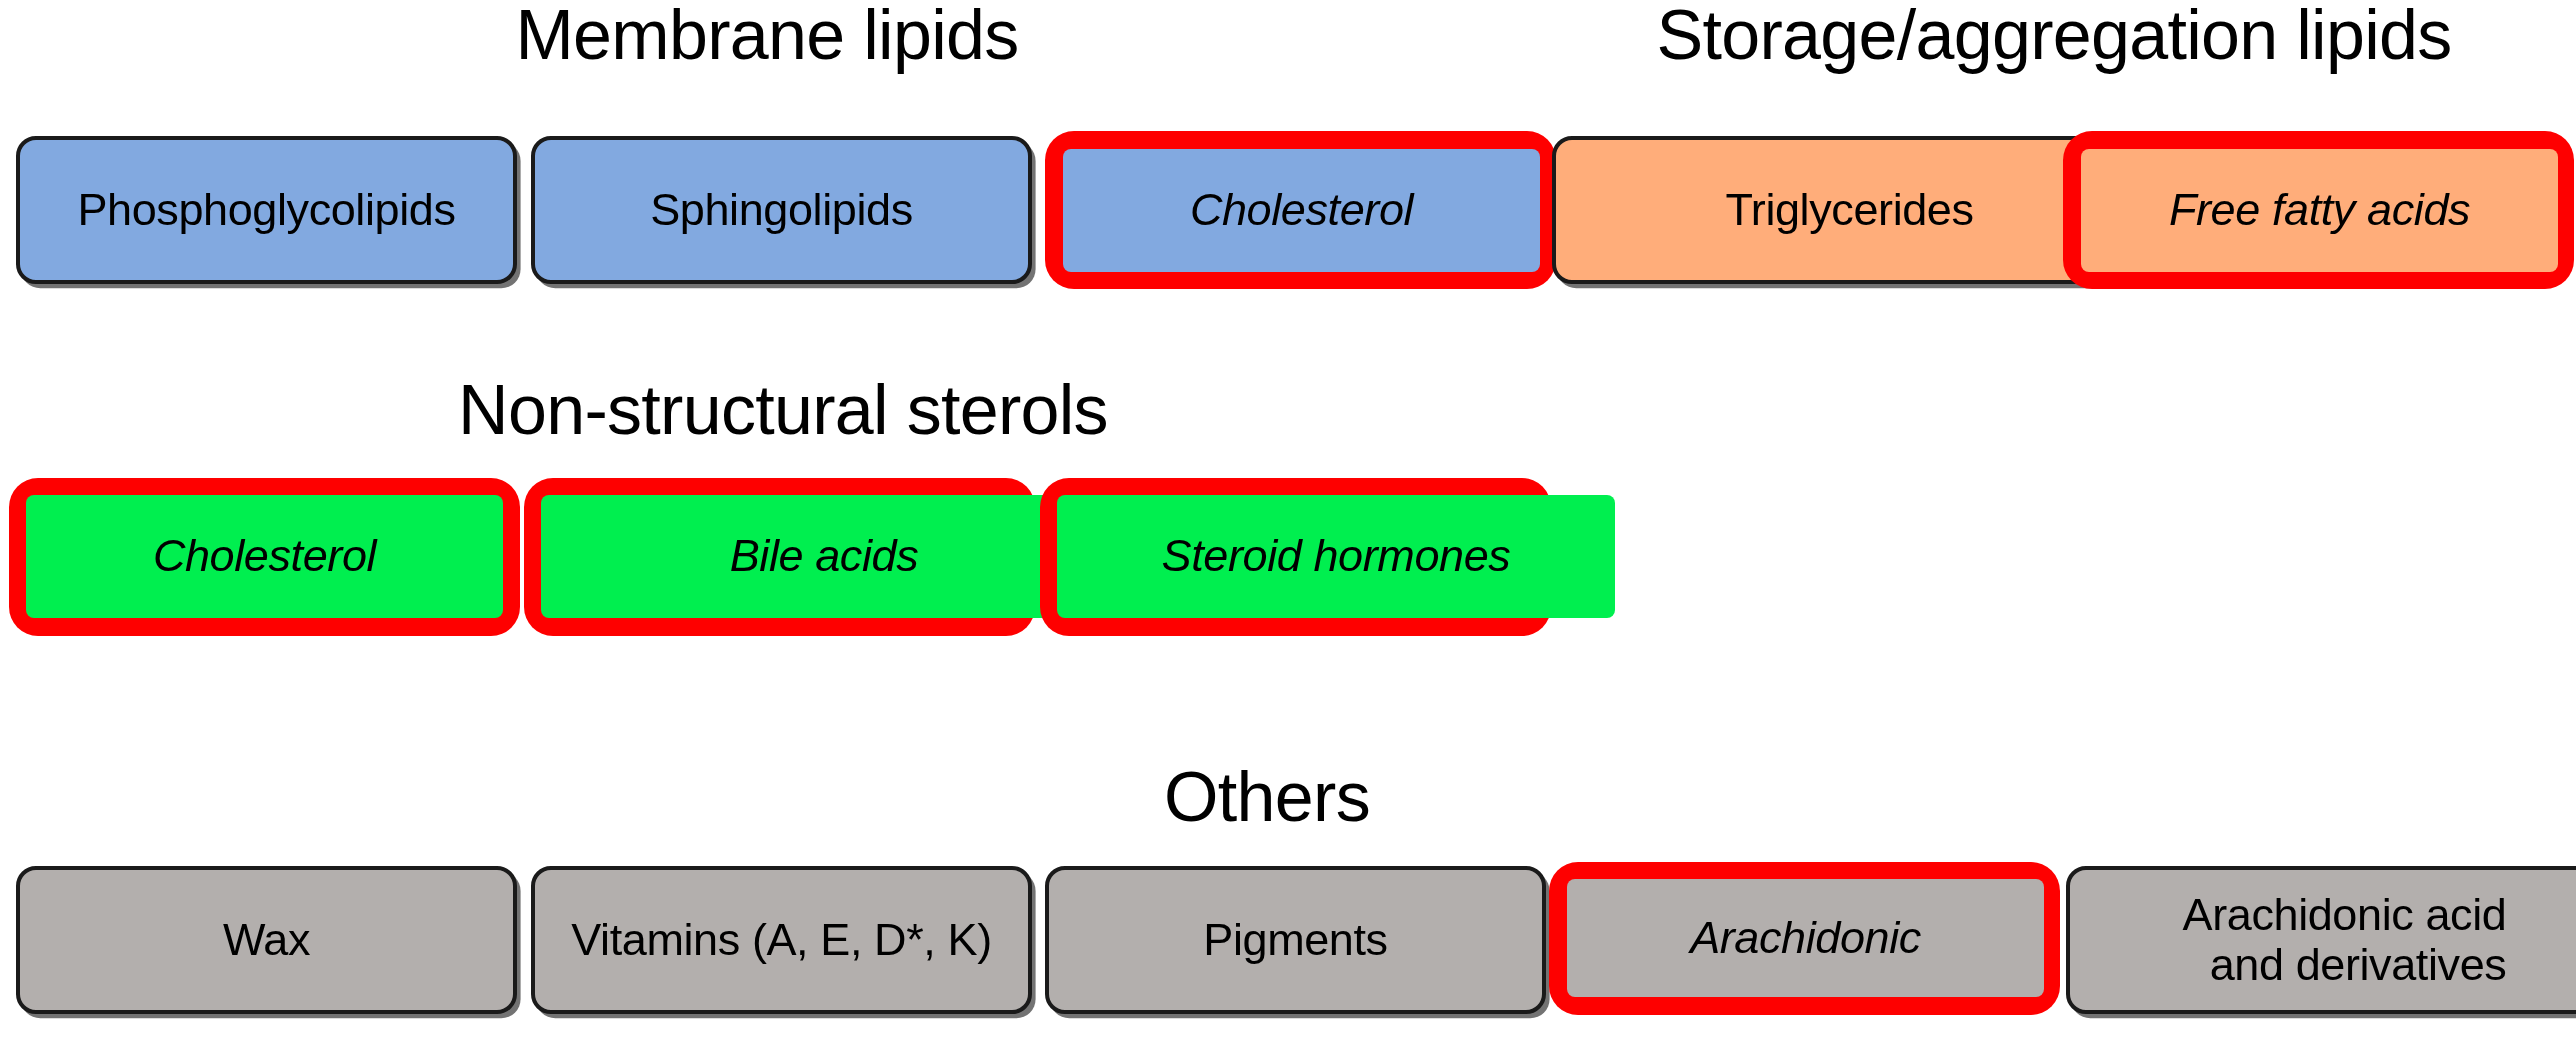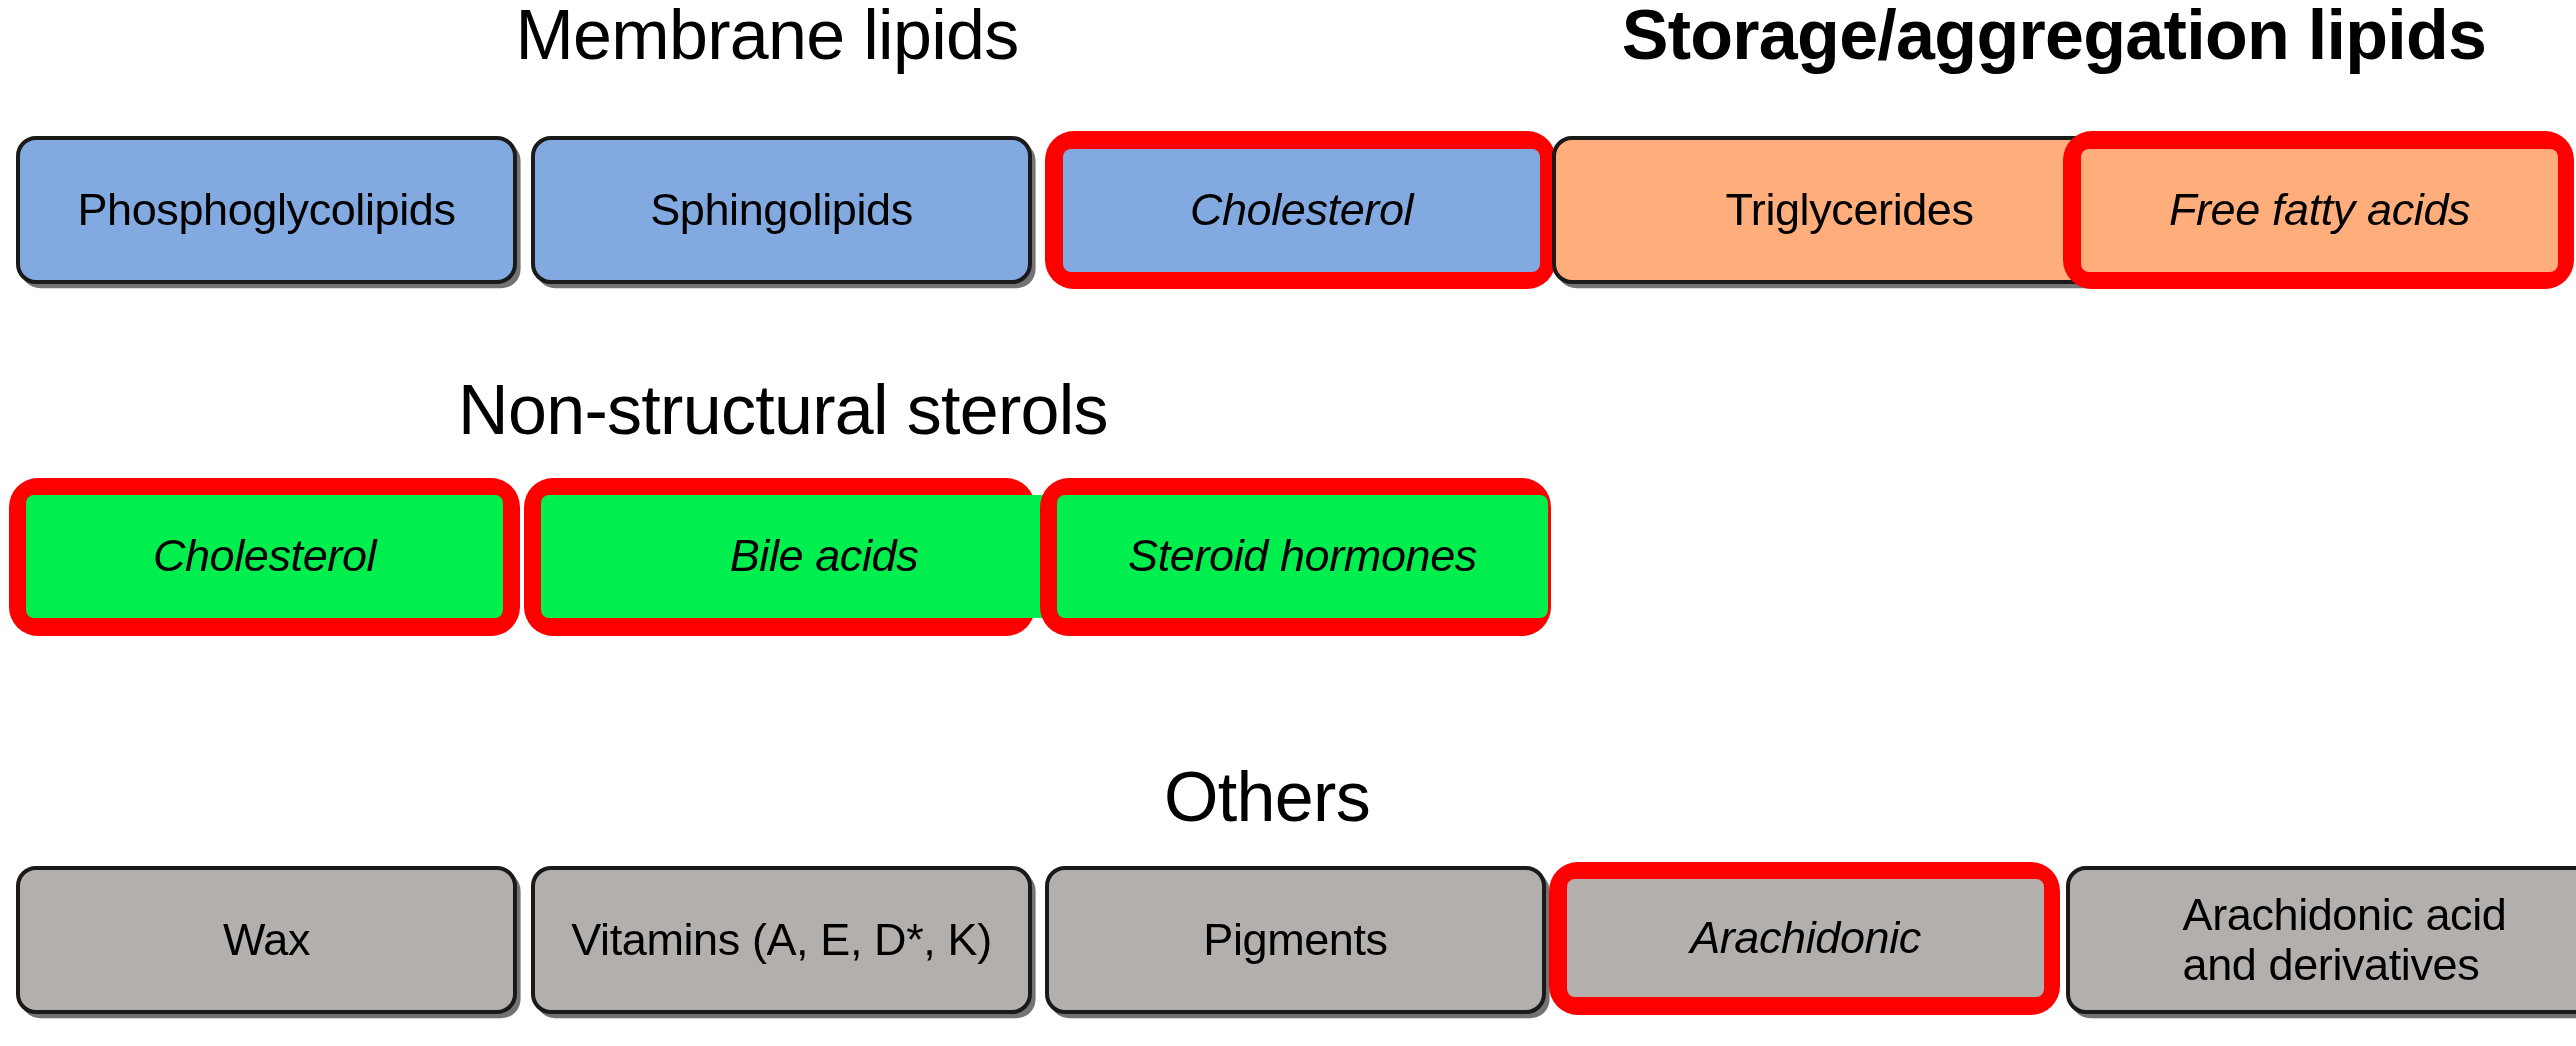--- a/index.html
+++ b/index.html
@@ -33,21 +33,21 @@
   }
 
   
   .node {
     position: absolute;
     box-sizing: border-box;
     border-radius: 20px;
     display: flex;
     align-items: center;
     justify-content: center;
-    text-align: left;
+    text-align: right;
     color: #000000;
     font-family: "Liberation Sans", sans-serif;
     font-size: 45px;
     font-weight: 400;
     line-height: 1.12;
     letter-spacing: -0.4px;
     padding: 0 10px;
   }
 
   
@@ -78,31 +78,31 @@
 </style>
 </head>
 <body>
 
 <div id="canvas">
     <div class="group-title" style="left: 767px; top: 0px;">Membrane lipids</div>
     <div class="node plain fill-blue" style="left: 16px; top: 136px; width: 501px; height: 148px; white-space: pre-line;">Phosphoglycolipids</div>
     <div class="node plain fill-blue" style="left: 531px; top: 136px; width: 501px; height: 148px; white-space: pre-line;">Sphingolipids</div>
     <div class="hl" style="left: 1045px; top: 131px; width: 511px; height: 158px;"></div>
     <div class="node inhl fill-blue" style="left: 1063px; top: 149px; width: 477px; height: 123px; white-space: pre-line;">Cholesterol</div>
-    <div class="group-title" style="left: 2054px; top: 0px; font-weight: bold;">Storage/aggregation lipids</div>
+    <div class="group-title" style="left: 2054px; top: 0px;">Storage/aggregation lipids</div>
     <div class="node plain fill-orange" style="left: 1552px; top: 136px; width: 595px; height: 148px; white-space: pre-line;">Triglycerides</div>
     <div class="hl" style="left: 2063px; top: 131px; width: 511px; height: 158px;"></div>
     <div class="node inhl fill-orange" style="left: 2081px; top: 149px; width: 477px; height: 123px; white-space: pre-line;">Free fatty acids</div>
     <div class="group-title" style="left: 783px; top: 375px;">Non-structural sterols</div>
     <div class="hl" style="left: 8.7px; top: 478px; width: 511px; height: 158px;"></div>
     <div class="node inhl fill-green" style="left: 26px; top: 495px; width: 477px; height: 123px; white-space: pre-line;">Cholesterol</div>
     <div class="hl" style="left: 524px; top: 478px; width: 511px; height: 158px;"></div>
     <div class="node inhl fill-green" style="left: 541px; top: 495px; width: 566px; height: 123px; white-space: pre-line;">Bile acids</div>
     <div class="hl" style="left: 1040px; top: 478px; width: 511px; height: 158px;"></div>
-    <div class="node inhl fill-green" style="left: 1057px; top: 495px; width: 491px; height: 123px; white-space: pre-line;">Steroid hormones</div>
+    <div class="node inhl fill-green" style="left: 1057px; top: 495px; width: 558px; height: 123px; white-space: pre-line;">Steroid hormones</div>
     <div class="group-title" style="left: 1267px; top: 762px;">Others</div>
     <div class="node plain fill-gray" style="left: 531px; top: 866px; width: 501px; height: 148px; white-space: pre-line;">Vitamins (A, E, D*, K)</div>
     <div class="node plain fill-gray" style="left: 16px; top: 866px; width: 501px; height: 148px; white-space: pre-line;">Wax</div>
     <div class="node plain fill-gray" style="left: 1045px; top: 866px; width: 501px; height: 148px; white-space: pre-line;">Pigments</div>
     <div class="hl" style="left: 1549px; top: 862px; width: 511px; height: 153px;"></div>
     <div class="node inhl fill-gray" style="left: 1567px; top: 879px; width: 477px; height: 118px; white-space: pre-line;">Arachidonic</div>
     <div class="node plain fill-gray" style="left: 2066px; top: 866px; width: 557px; height: 148px; white-space: pre-line;">Arachidonic acid
 and derivatives</div>
   </div>
 

